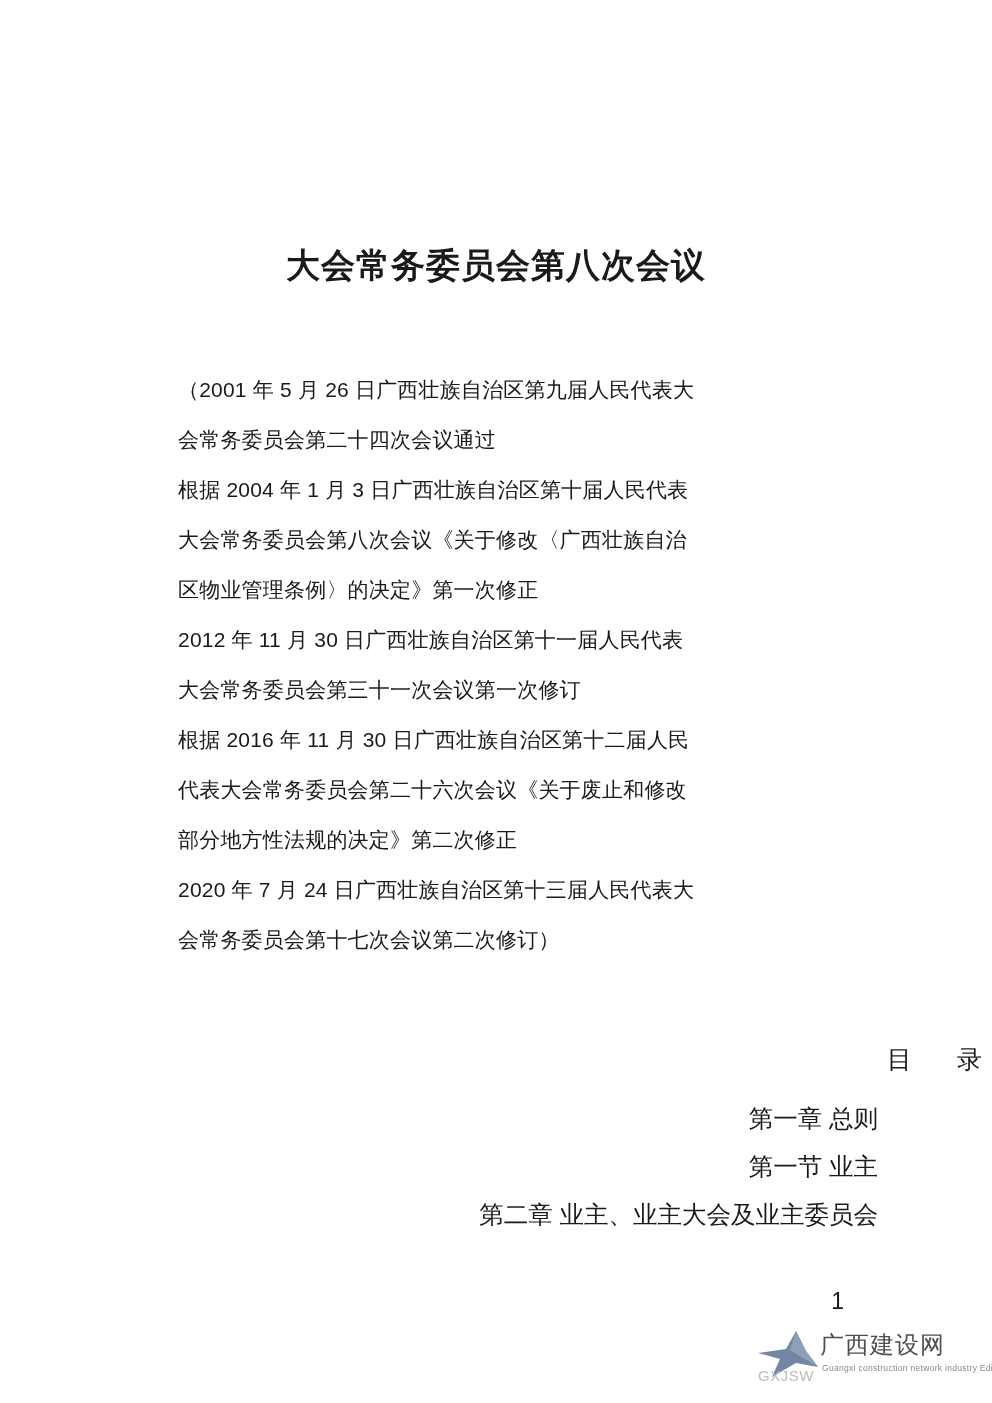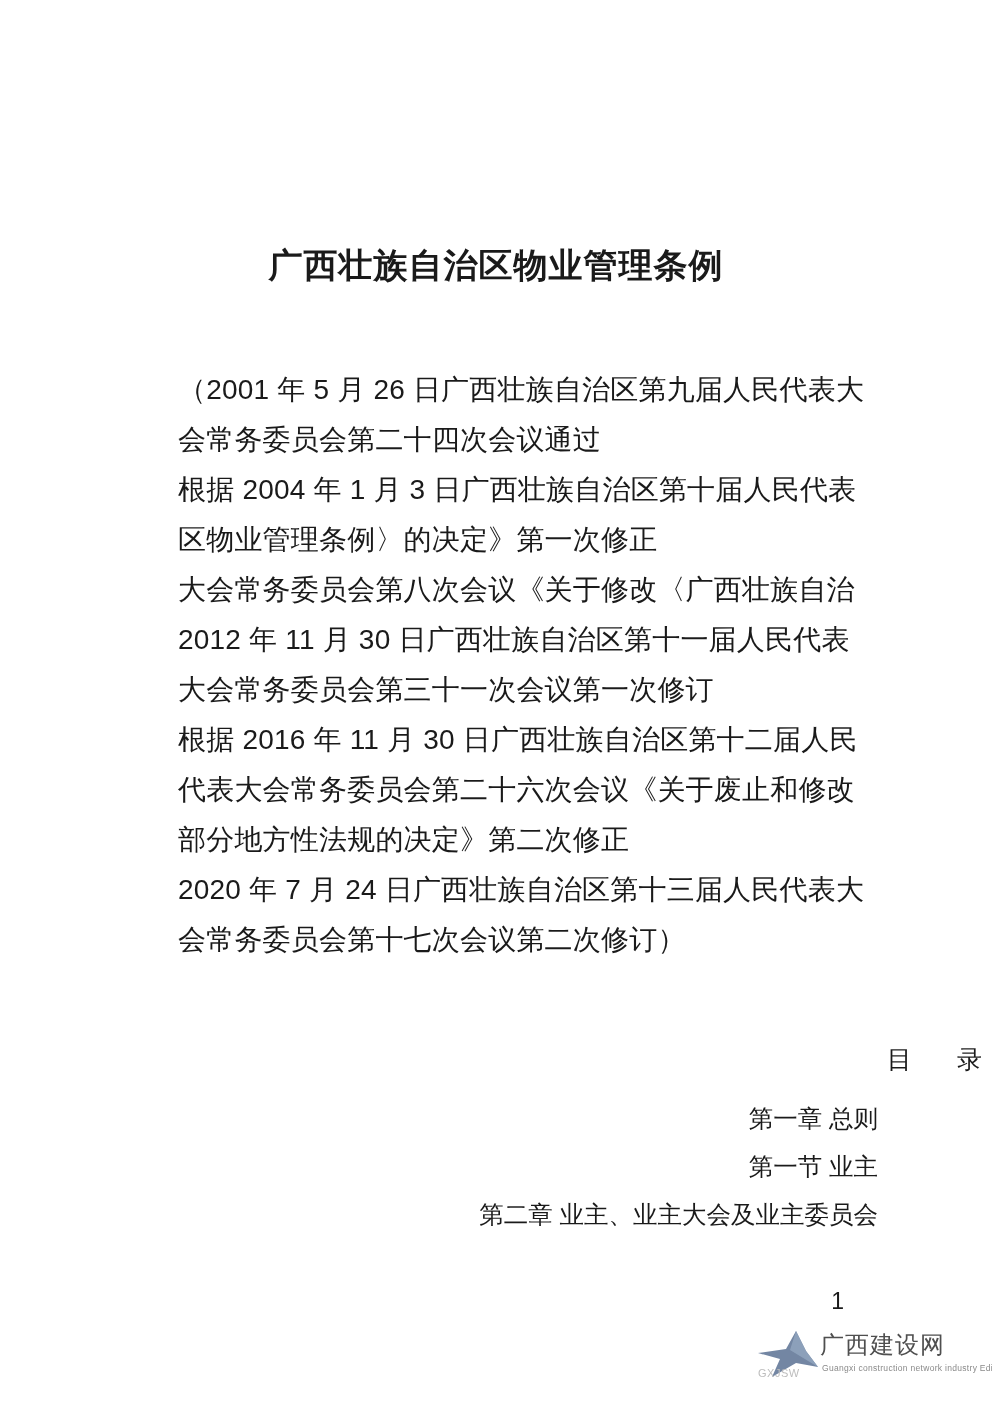--- a/index.html
+++ b/index.html
@@ -33,21 +33,21 @@
     font-size: 34px;
     font-weight: bold;
     letter-spacing: 1px;
     font-family: "Liberation Sans", "DejaVu Sans", sans-serif;
   }
   .preamble {
     position: absolute;
     left: 178px;
     top: 365px;
     width: 640px;
-    font-size: 28px;
+    font-size: 21px;
     line-height: 50px;
     font-family: "Liberation Sans", "DejaVu Sans", sans-serif;
     letter-spacing: 0.2px;
   }
   .preamble .line {
     white-space: nowrap;
   }
   .toc-heading {
     position: absolute;
     left: 0;
@@ -115,39 +115,39 @@
     font-size: 8.5px;
     color: #8a8a8a;
     font-family: "Liberation Sans", "DejaVu Sans", sans-serif;
     letter-spacing: 0.3px;
     white-space: nowrap;
   }
   .logo .sub-mark {
     position: absolute;
     left: 2px;
     top: 40px;
-    font-size: 11px;
+    font-size: 15px;
     color: #bdbdbd;
     font-family: "Liberation Sans", "DejaVu Sans", sans-serif;
     letter-spacing: 0.5px;
   }
 </style>
 </head>
 <body>
 
 <div class="page">
 
-  <div class="doc-title">广西壮族自治区物业管理条例</div>
+  <div class="doc-title">大会常务委员会第八次会议</div>
 
   <div class="preamble">
     <div class="line">（2001 年 5 月 26 日广西壮族自治区第九届人民代表大</div>
     <div class="line">会常务委员会第二十四次会议通过</div>
     <div class="line">根据 2004 年 1 月 3 日广西壮族自治区第十届人民代表</div>
+    <div class="line">大会常务委员会第八次会议《关于修改〈广西壮族自治</div>
     <div class="line">区物业管理条例〉的决定》第一次修正</div>
-    <div class="line">大会常务委员会第八次会议《关于修改〈广西壮族自治</div>
     <div class="line">2012 年 11 月 30 日广西壮族自治区第十一届人民代表</div>
     <div class="line">大会常务委员会第三十一次会议第一次修订</div>
     <div class="line">根据 2016 年 11 月 30 日广西壮族自治区第十二届人民</div>
     <div class="line">代表大会常务委员会第二十六次会议《关于废止和修改</div>
     <div class="line">部分地方性法规的决定》第二次修正</div>
     <div class="line">2020 年 7 月 24 日广西壮族自治区第十三届人民代表大</div>
     <div class="line">会常务委员会第十七次会议第二次修订）</div>
   </div>
 
   <div class="toc-heading">目　录</div>

